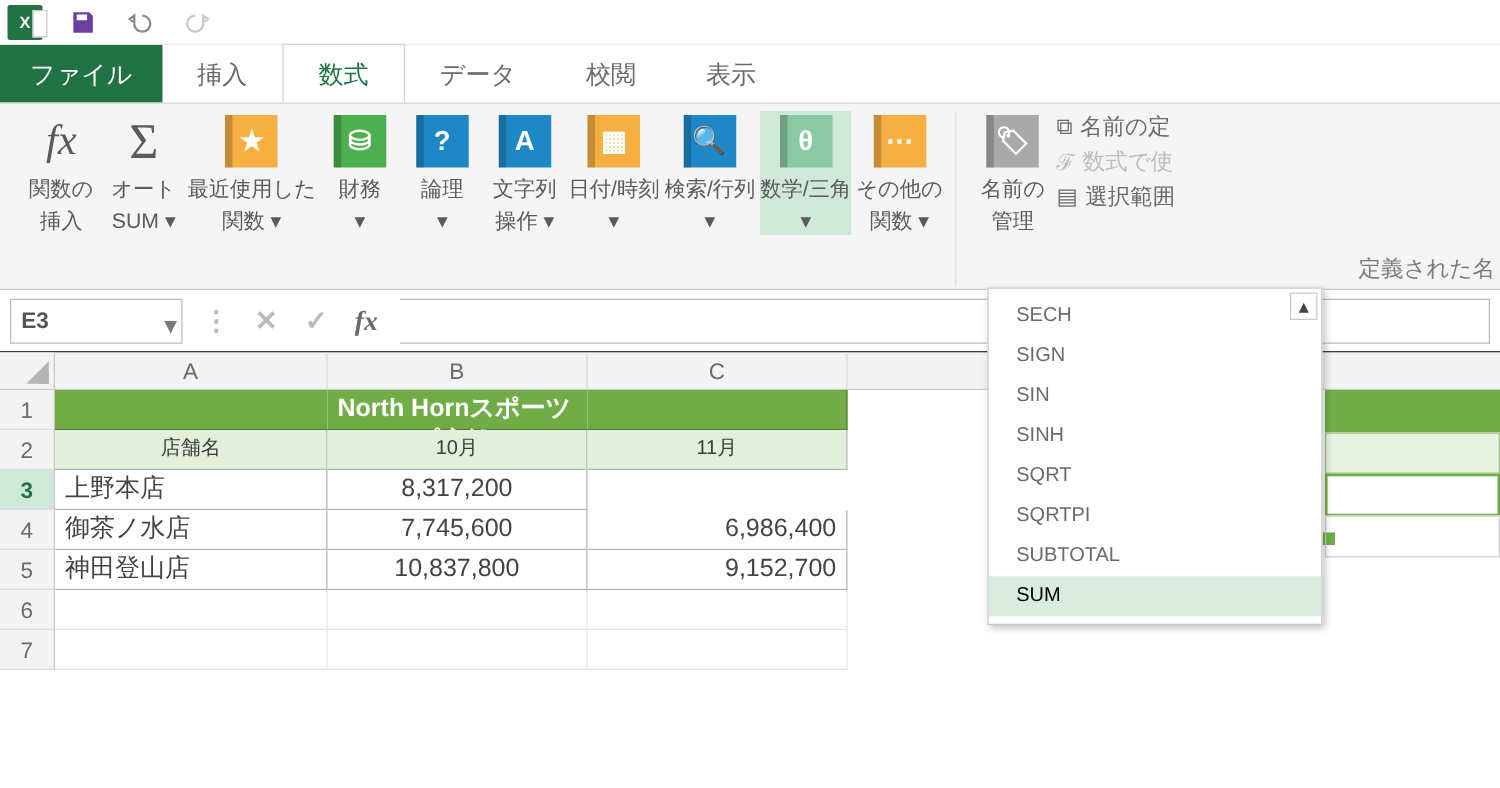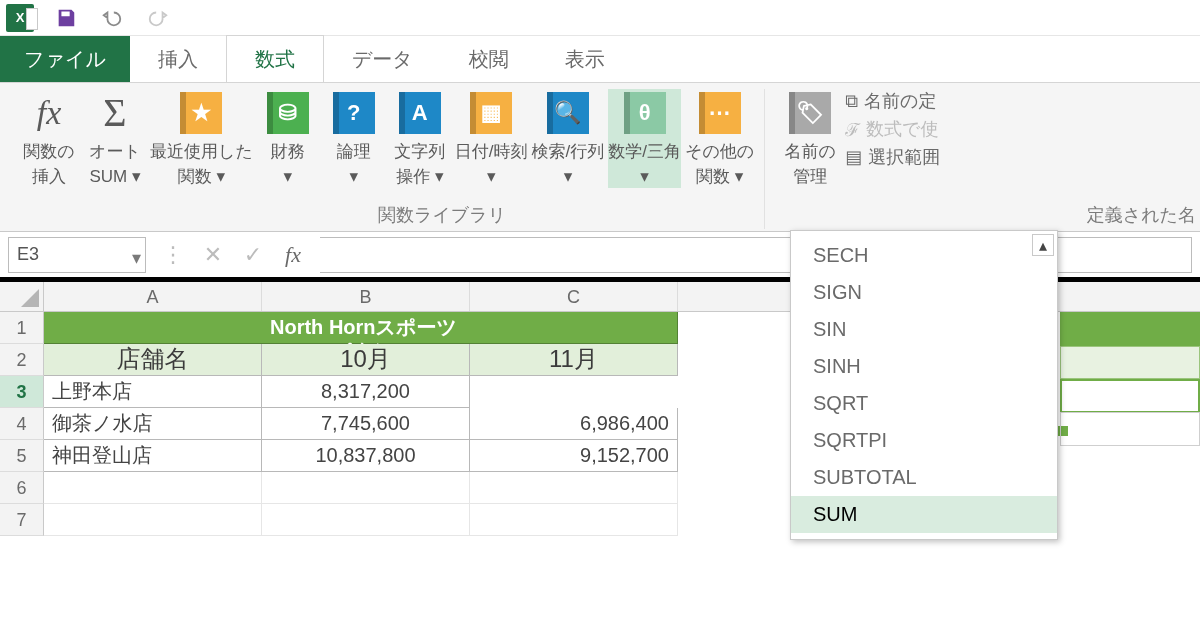--- a/index.html
+++ b/index.html
@@ -27,51 +27,51 @@
   .rbtn .bigico{height:48px; display:flex; align-items:center; justify-content:center;}
   .book-ico{width:42px;height:42px;display:flex;align-items:center;justify-content:center;color:#fff;font-size:22px;font-weight:bold;position:relative;}
   .book-ico::before{content:"";position:absolute;inset:0;border-left:6px solid rgba(0,0,0,.2)}
   .lib-title{position:absolute; bottom:4px; left:378px; font-size:18px; color:#7b7b7b;}
   .rowbtns{display:flex;gap:4px;}
   .sidecol{display:flex;flex-direction:column;gap:4px;font-size:18px;color:#6a6a6a;}
   .sidecol .r{display:flex;gap:6px;align-items:center;cursor:pointer;}
   .defnames{position:absolute;bottom:4px;right:4px;font-size:18px;color:#7b7b7b;}
 
   
-  .fbar-row{height:50px;display:flex;align-items:center;gap:10px;padding:6px 8px;border-bottom:5px solid #000000;}
+  .fbar-row{height:50px;display:flex;align-items:center;gap:10px;padding:6px 8px;border-bottom:1px solid #000000;font-weight:bold;}
   .namebox{width:138px;height:36px;border:1px solid #bcbcbc;background:#fff;display:flex;align-items:center;padding:0 8px;font-size:18px;color:#555;position:relative;}
   .namebox .dd{position:absolute;right:4px;top:9px;color:#7a7a7a}
   .fbar-ico{width:34px;height:34px;display:flex;align-items:center;justify-content:center;color:#bcbcbc;font-size:22px;}
   .fbar-input{flex:1;height:36px;border:1px solid #bcbcbc;border-left:none;background:#fff;}
 
   
   .gridwrap{position:relative;}
   .colhdrs{display:flex;height:30px;background:#f3f3f3;border-bottom:1px solid #c9c9c9}
   .selall{width:44px;border-right:1px solid #c9c9c9;background:#f3f3f3;position:relative}
   .selall::after{content:"";position:absolute;right:4px;bottom:4px;border:9px solid transparent;border-right-color:#b5b5b5;border-bottom-color:#b5b5b5}
   .ch{border-right:1px solid #dcdcdc;text-align:center;font-size:18px;color:#6a6a6a;line-height:30px;}
   .ch.A{width:218px}.ch.B{width:208px}.ch.C{width:208px}
   .rows{display:flex;flex-direction:column}
   .row{display:flex;height:32px;}
   .rh{width:44px;background:#f3f3f3;border-right:1px solid #c9c9c9;border-bottom:1px solid #dcdcdc;text-align:center;font-size:18px;color:#6a6a6a;line-height:32px}
   .rh.sel{background:#cfe8d9;font-weight:bold;color:#217346}
   .cell{border-right:1px solid #b8b8b8;border-bottom:1px solid #b8b8b8;font-size:20px;padding:2px 8px;line-height:26px;}
   .cell.cA{width:218px}.cell.cB{width:208px;text-align:center}.cell.cC{width:208px;text-align:right}
   .row1 .cell{background:#70ad47;color:#fff;font-weight:bold;text-align:center;border-color:#538135}
-  .row2 .cell{background:#e2efda;text-align:center;color:#3b3b3b;font-size:24px}
+  .row2 .cell{background:#e2efda;text-align:center;color:#3b3b3b;font-size:16px}
   .row6 .cell,.row7 .cell{border-color:#e6e6e6}
   .greenband{position:absolute;left:1060px;top:30px;width:140px;height:34px;background:#70ad47}
   .thincell{position:absolute;left:1060px;top:64px;width:140px;height:33px;border:1px solid #9bc57d;background:#e8f2e1}
   .thincell2{position:absolute;left:1060px;top:130px;width:140px;height:34px;border:1px solid #cfcfcf;}
   .thincell3{position:absolute;left:1060px;top:97px;width:140px;height:34px;border:2px solid #70ad47;}
   .tinyhandle{position:absolute;left:1058px;top:144px;width:10px;height:10px;background:#70ad47}
 
   
   .dropdown{position:absolute;left:790px;top:230px;width:268px;background:#fff;border:1px solid #c9c9c9;box-shadow:2px 2px 6px rgba(0,0,0,.25);padding:6px 0;}
-  .ditem{padding:7px 22px;font-size:20px;color:#6a6a6a;cursor:pointer}
+  .ditem{padding:7px 22px;font-size:16px;color:#6a6a6a;cursor:pointer}
   .ditem.hl{background:#d9ecdf;color:#000}
   .dd-scroll{position:absolute;right:3px;top:3px;width:22px;height:22px;border:1px solid #c9c9c9;display:flex;align-items:center;justify-content:center}
 </style>
 </head>
 <body>
 
 <div class="titlebar">
   <div class="xl-icon">X</div>
   <div class="qat-ico">
     <svg viewBox="0 0 24 24">
@@ -183,21 +183,20 @@
         <span>名前の</span>
         <span>管理</span>
       </div>
       <div class="sidecol">
         <div class="r">⧉ <span>名前の定</span></div>
         <div class="r" style="color:#bcbcbc">ℱ <span>数式で使</span></div>
         <div class="r">▤ <span>選択範囲</span></div>
       </div>
     </div>
   </div>
-  <div class="lib-title">関数ライブラリ</div>
   <div class="defnames">定義された名</div>
 </div>
 
 <div class="fbar-row">
   <div class="namebox">
     <span>E3</span>
     <span class="dd">▾</span>
   </div>
   <div style="display:flex;gap:6px;color:#bcbcbc;font-size:18px;">
     <div class="fbar-ico">⋮</div>

